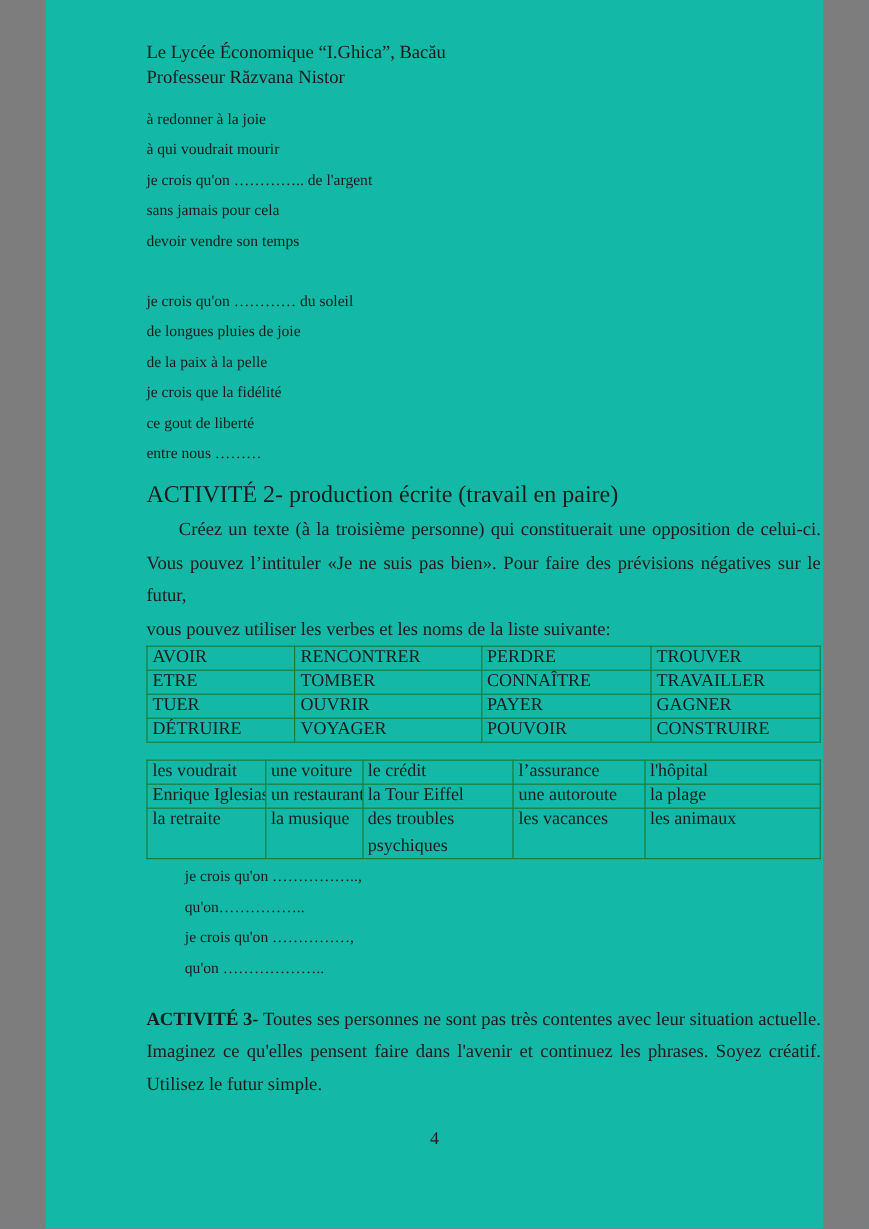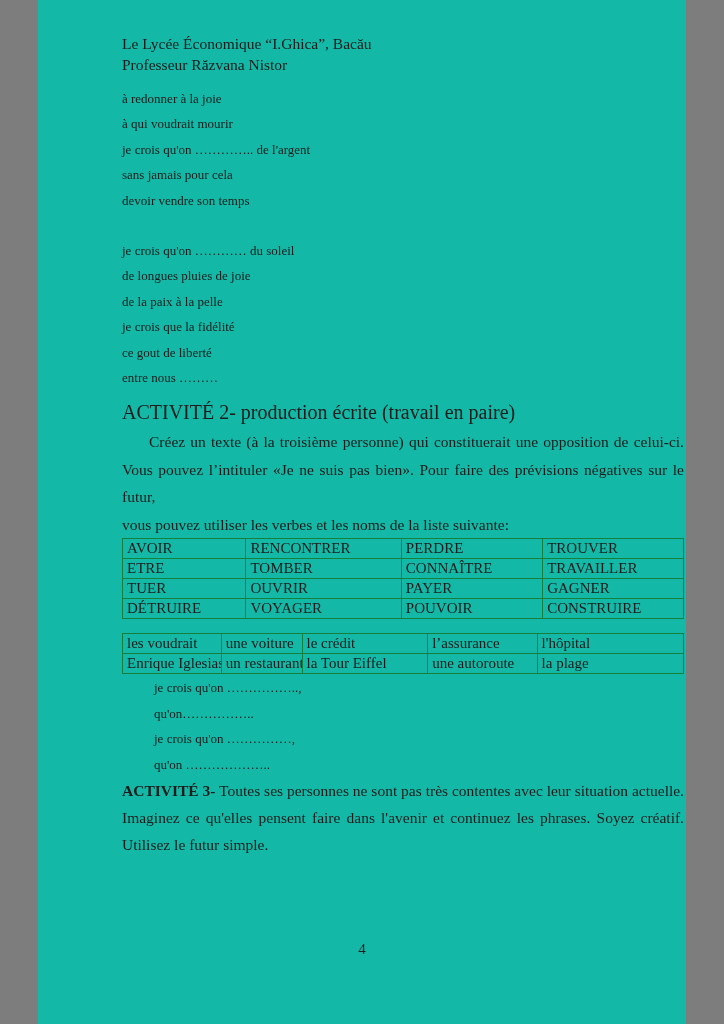--- a/index.html
+++ b/index.html
@@ -34,21 +34,21 @@
     font-size:15px; line-height:16px;
     vertical-align:top;
     overflow:hidden; white-space:nowrap;
   }
   .verbs-table { margin-top:0px; }
   .nouns-table { margin-top:14px; }
   .cell-line2 { margin-top:6px; }
 
   .fill-block { margin-top:1px;margin-left:32px; }
 
-  .act3-para { margin-top:1px; font-size:15.5px; line-height:26.8px; }
+  .act3-para { margin-top:18px; font-size:15.5px; line-height:26.8px; }
   .act3-lead { font-weight:bold; }
 
   .page-number {
     position:absolute; left:0; right:0; top:941px;
     text-align:center; font-size:15px;
   }
 </style>
 </head>
 <body>
 
@@ -136,20 +136,30 @@
         <td>l’assurance</td>
         <td>l'hôpital</td>
       </tr>
       <tr>
         <td>Enrique Iglesias</td>
         <td>un restaurant</td>
         <td>la Tour Eiffel</td>
         <td>une autoroute</td>
         <td>la plage</td>
       </tr>
+      <tr>
+        <td>la retraite</td>
+        <td>la musique</td>
+        <td>
+          <div>des troubles</div>
+          <div class="cell-line2">psychiques</div>
+        </td>
+        <td>les vacances</td>
+        <td>les animaux</td>
+      </tr>
     </tbody>
       </table>
 
     <div class="fill-block">
       <div class="fill-line">je crois qu'on ……………..,</div>
       <div class="fill-line">qu'on……………..</div>
       <div class="fill-line">je crois qu'on ……………,</div>
       <div class="fill-line">qu'on ………………..</div>
     </div>
 

